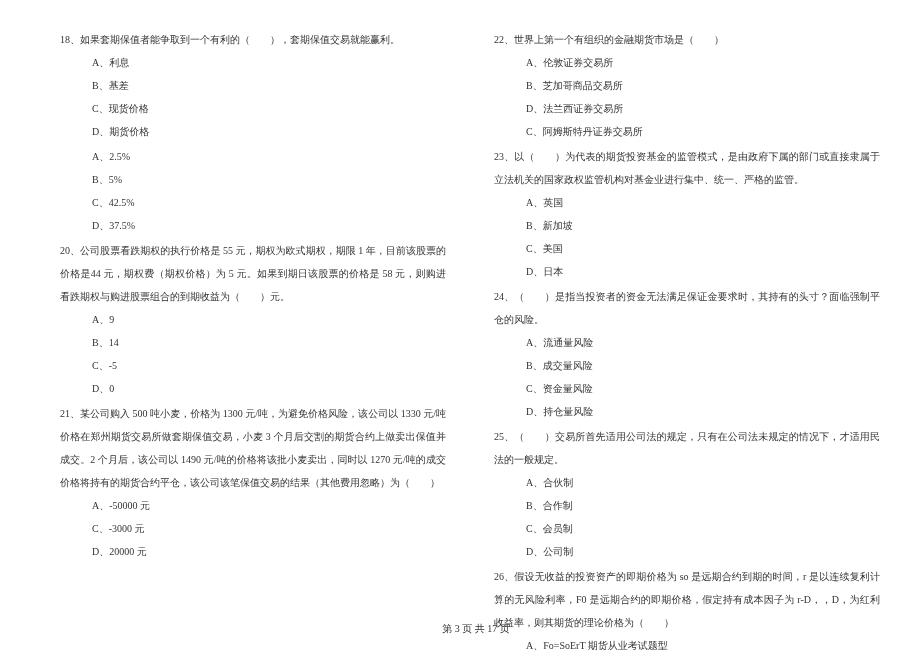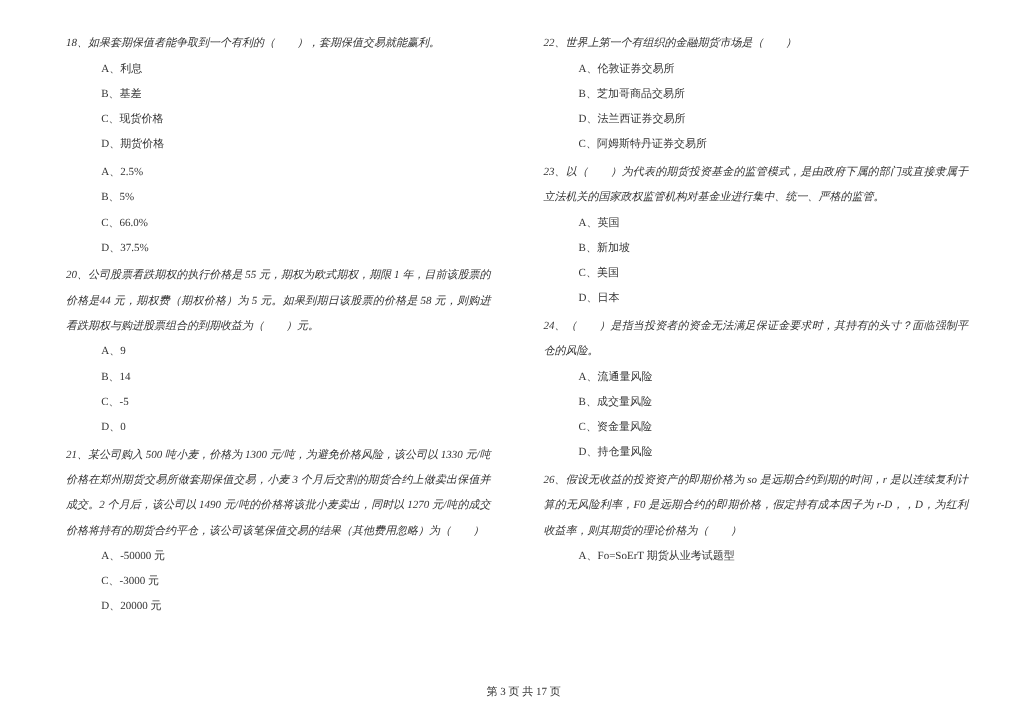--- a/index.html
+++ b/index.html
@@ -19,21 +19,20 @@
     }
     .col {
       flex: 1;
       line-height: 2.3;
     }
     .question {
       margin-bottom: 2px;
     }
     .q-text {
       text-align: justify;
-      font-style: italic;
     }
     .option {
       padding-left: 32px;
     }
     .footer {
       position: absolute;
       bottom: 14px;
       left: 16px;
       width: 100%;
       text-align: center;
@@ -51,21 +50,21 @@
       <div class="q-text">18、如果套期保值者能争取到一个有利的（　　），套期保值交易就能赢利。</div>
       <div class="option">A、利息</div>
       <div class="option">B、基差</div>
       <div class="option">C、现货价格</div>
       <div class="option">D、期货价格</div>
     </div>
 
     <div class="question">
       <div class="option">A、2.5%</div>
       <div class="option">B、5%</div>
-      <div class="option">C、66.0%</div>
+      <div class="option">C、42.5%</div>
       <div class="option">D、37.5%</div>
     </div>
 
     <div class="question">
       <div class="q-text">20、公司股票看跌期权的执行价格是 55 元，期权为欧式期权，期限 1 年，目前该股票的价格是44 元，期权费（期权价格）为 5 元。如果到期日该股票的价格是 58 元，则购进看跌期权与购进股票组合的到期收益为（　　）元。</div>
       <div class="option">A、9</div>
       <div class="option">B、14</div>
       <div class="option">C、-5</div>
       <div class="option">D、0</div>
     </div>
@@ -98,20 +97,27 @@
     </div>
 
     <div class="question">
       <div class="q-text">24、（　　）是指当投资者的资金无法满足保证金要求时，其持有的头寸？面临强制平仓的风险。</div>
       <div class="option">A、流通量风险</div>
       <div class="option">B、成交量风险</div>
       <div class="option">C、资金量风险</div>
       <div class="option">D、持仓量风险</div>
     </div>
 
+    <div class="question">
+      <div class="q-text">25、（　　）交易所首先适用公司法的规定，只有在公司法未规定的情况下，才适用民法的一般规定。</div>
+      <div class="option">A、合伙制</div>
+      <div class="option">B、合作制</div>
+      <div class="option">C、会员制</div>
+      <div class="option">D、公司制</div>
+    </div>
 
     <div class="question">
       <div class="q-text">26、假设无收益的投资资产的即期价格为 so 是远期合约到期的时间，r 是以连续复利计算的无风险利率，F0 是远期合约的即期价格，假定持有成本因子为 r-D，，D，为红利收益率，则其期货的理论价格为（　　）</div>
       <div class="option">A、Fo=SoErT 期货从业考试题型</div>
     </div>
 
   </div>
 </div>
 
 <div class="footer">第 3 页 共 17 页</div>

